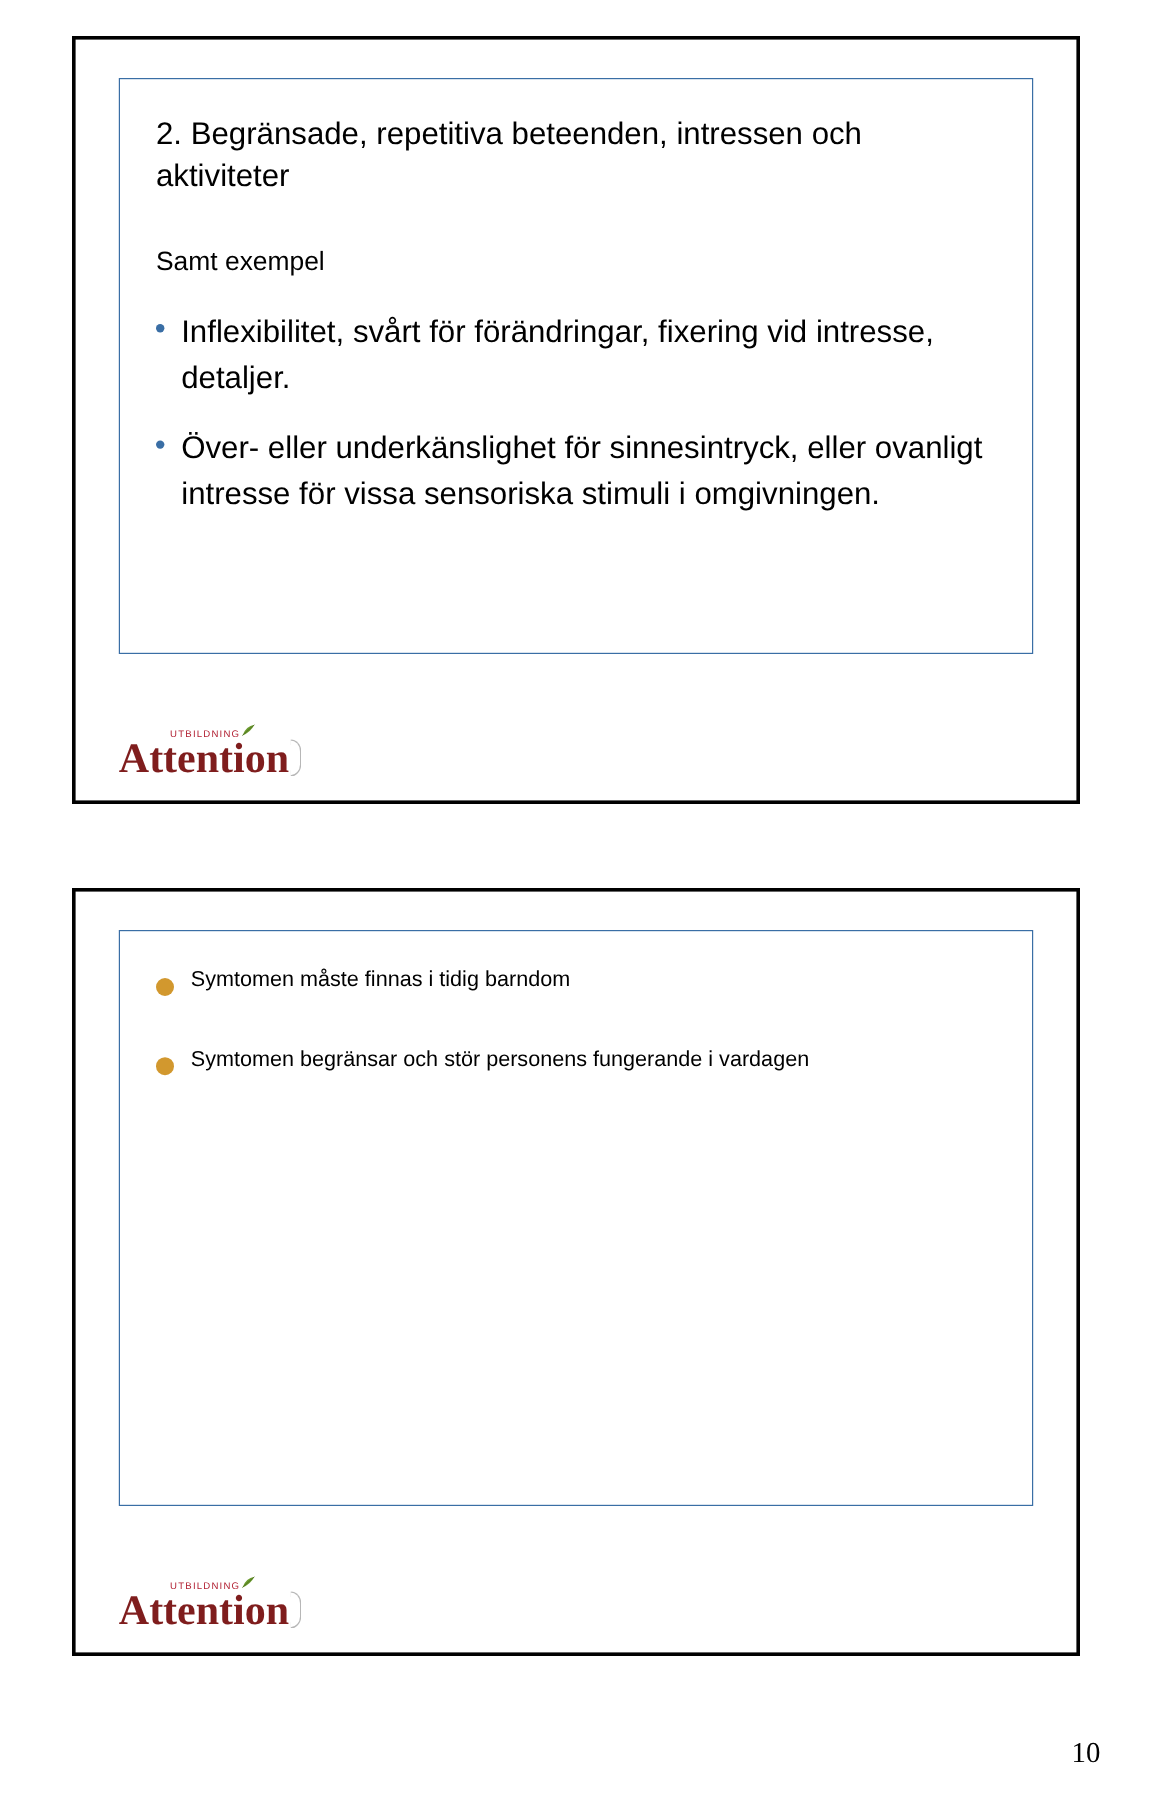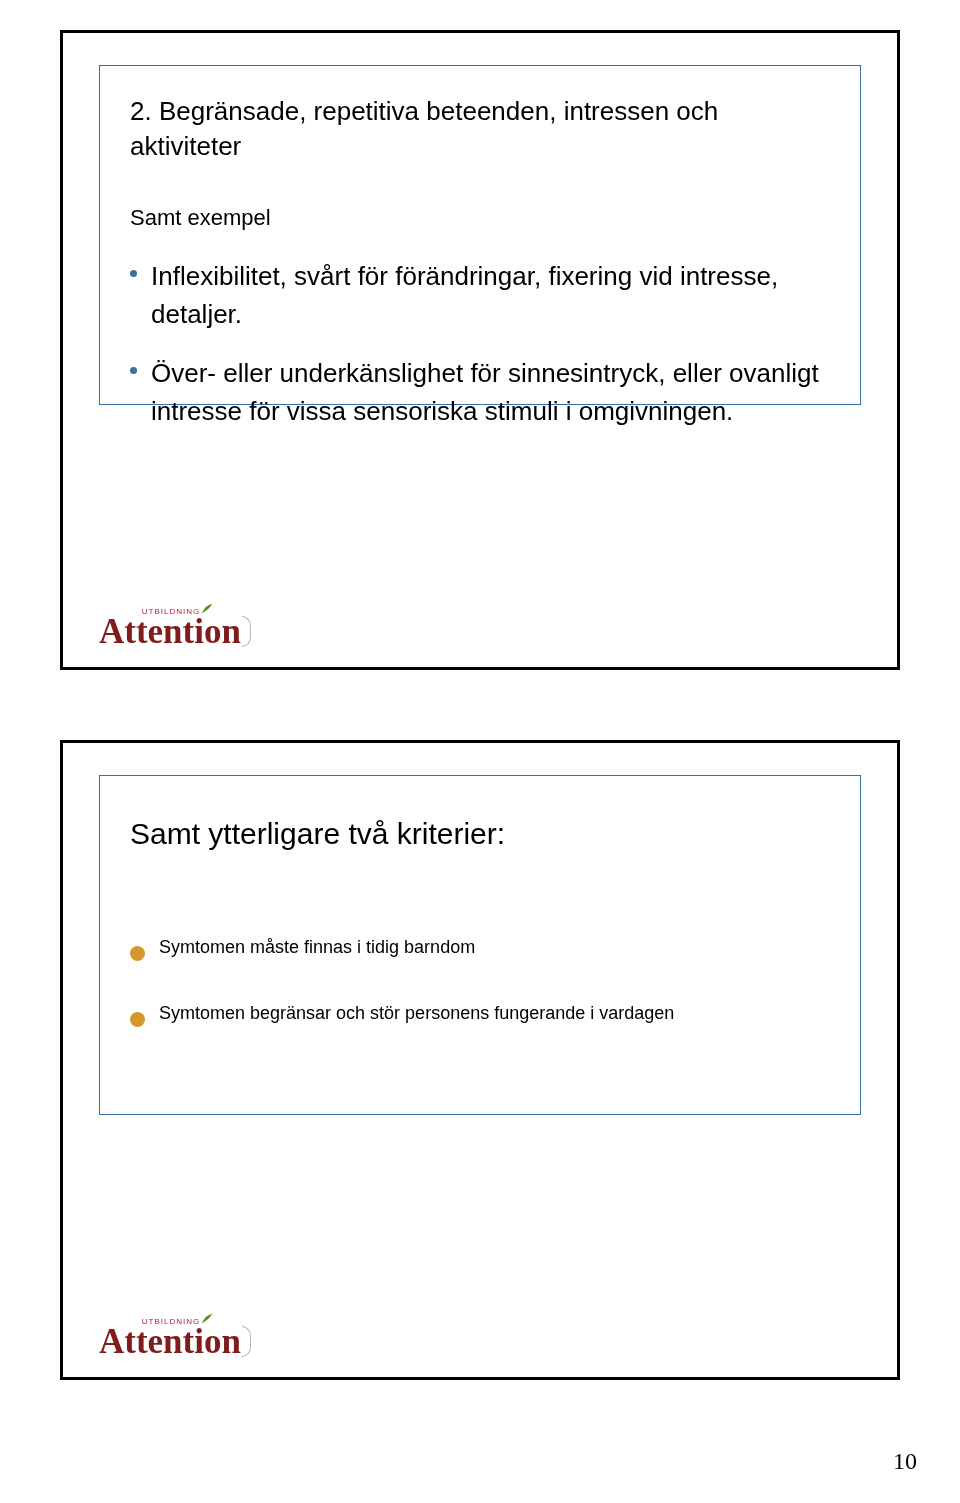--- a/index.html
+++ b/index.html
@@ -15,21 +15,21 @@
     border: 3px solid #000;
     width: 840px;
     height: 640px;
     margin: 0 auto 70px auto;
     position: relative;
     padding: 32px 36px 20px 36px;
   }
   .slide-inner {
     border: 1px solid #3a6ea5;
     width: 100%;
-    height: 340px;
+    height: 480px;
     padding: 28px 30px 35px 30px;
     position: relative;
   }
   .slide1-heading {
     font-size: 26px;
     color: #000;
     line-height: 1.35;
     margin-bottom: 38px;
   }
   .body-text {
@@ -157,21 +157,20 @@
         <path d="M2 10 Q5 2 12 1 Q9 7 2 10 Z" fill="#6a9a2d"></path>
         <path d="M2 10 Q6 6 12 1" stroke="#4a6a1d" stroke-width="0.6" fill="none"></path>
       </svg>
     </div>
     <div class="logo-main">Attention</div>
   </div>
 </div>
 
 <div class="slide-outer">
   <div class="slide-inner">
-    <div class="slide2-heading">Samt ytterligare två kriterier:</div>
 
     <div class="big-bullet-row">
       <div class="bullet-dot-big"></div>
       <div class="big-bullet-text">Symtomen måste finnas i tidig barndom</div>
     </div>
     <div class="big-bullet-row">
       <div class="bullet-dot-big"></div>
       <div class="big-bullet-text">Symtomen begränsar och stör personens fungerande i vardagen</div>
     </div>
   </div>

